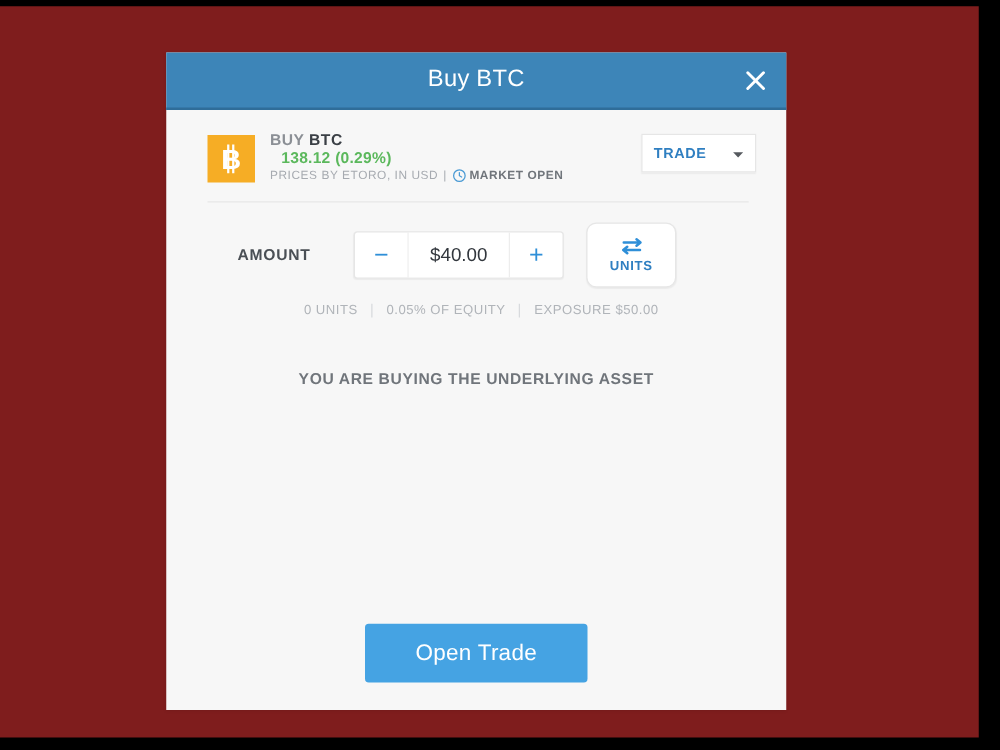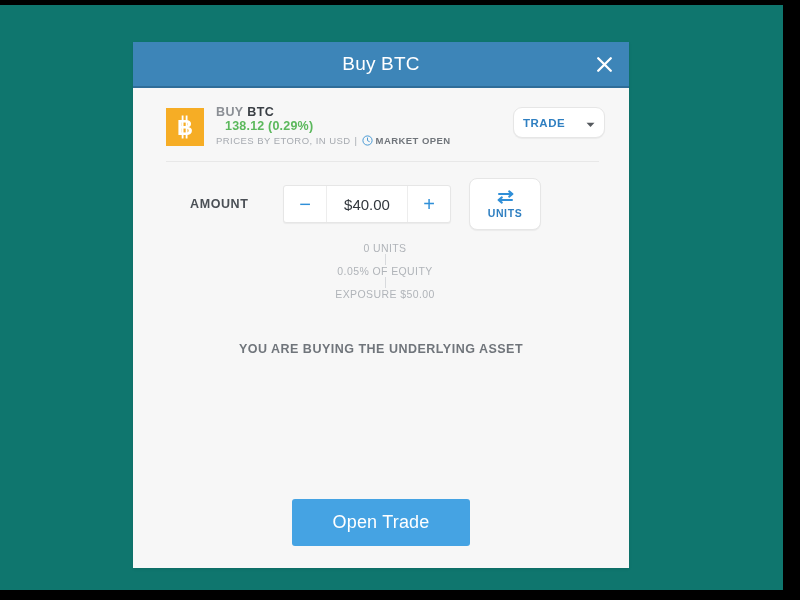--- a/index.html
+++ b/index.html
@@ -9,21 +9,21 @@
     width: 800px;
     height: 600px;
     overflow: hidden;
     font-family: "Liberation Sans", sans-serif;
   }
 
   #screen {
     position: relative;
     width: 800px;
     height: 600px;
-    background: #0f766e;
+    background: #7f1d1d;
   }
 
   
   .edge-top {
     position: absolute;
     left: 0; top: 0;
     width: 800px; height: 5px;
     background: #000000;
   }
   .edge-right {
@@ -144,21 +144,21 @@
   }
   .meta .market { color: #70757b; font-weight: bold; }
 
   .trade-select {
     flex: 0 0 auto;
     margin-top: 2px;
     width: 92px;
     height: 31px;
     background: #ffffff;
     border: 1px solid #e6e6e6;
-    border-radius: 9px;
+    border-radius: 0;
     box-shadow: 0 1px 1px rgba(0,0,0,0.05);
     display: flex;
     align-items: center;
     justify-content: space-between;
     padding: 0 9px;
     box-sizing: border-box;
     cursor: pointer;
   }
   .trade-select .lbl {
     font-size: 11.5px;
@@ -247,21 +247,20 @@
 
   .stats {
     display: flex;
     align-items: center;
     justify-content: center;
     margin-top: 12px;
     padding-left: 8px;
     font-size: 10.5px;
     color: #b0b4b9;
     letter-spacing: 0.4px;
-    flex-direction: column;
   }
   .stats .sep {
     width: 1px;
     height: 11px;
     background: #d8dadd;
     margin: 0 11px;
     display: inline-block;
   }
 
   .underlying {

